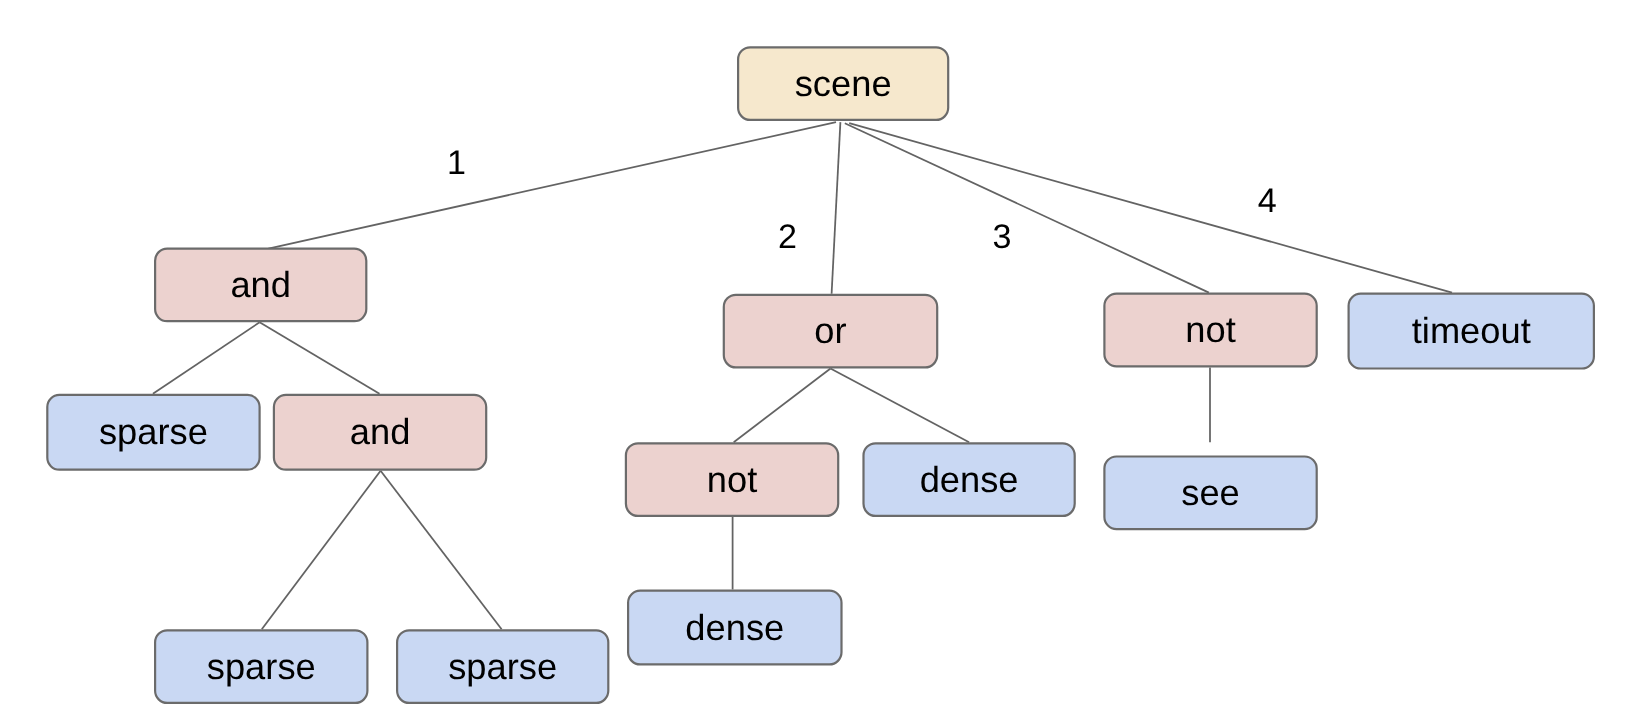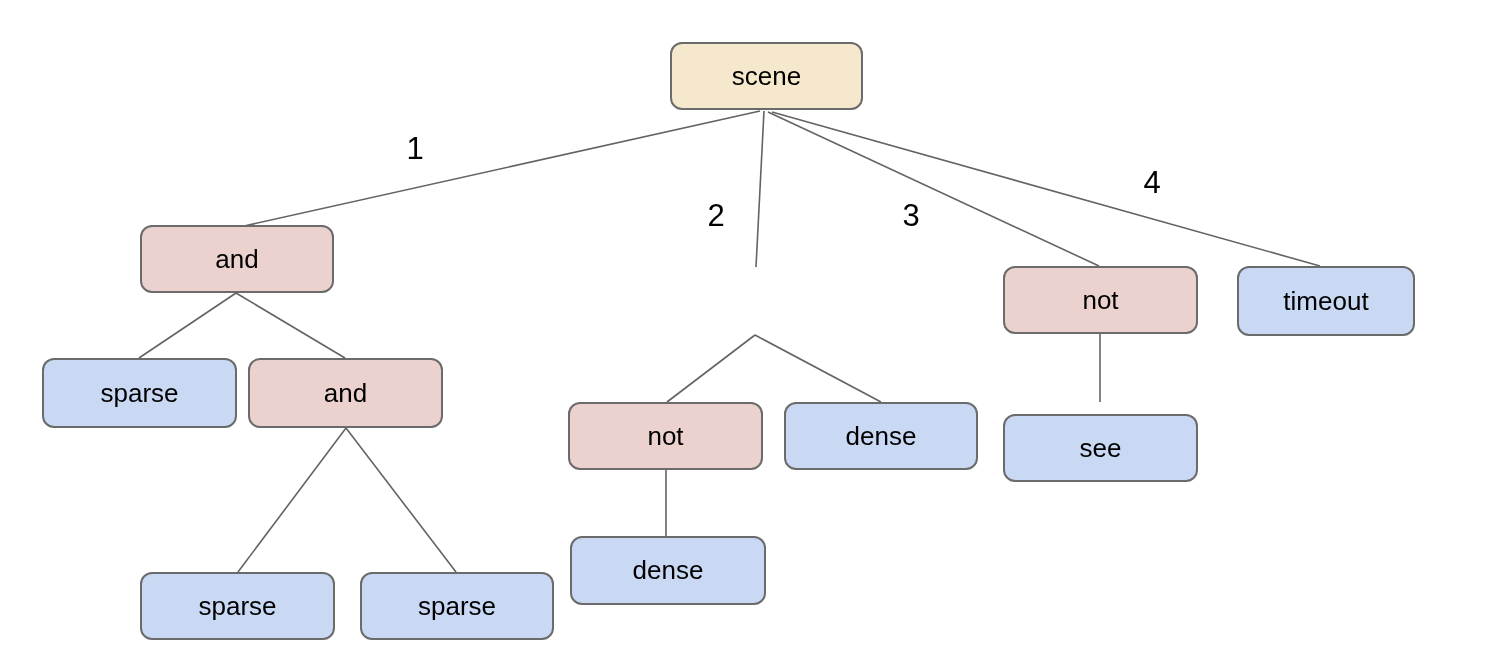--- a/index.html
+++ b/index.html
@@ -29,21 +29,21 @@
   }
   .nodes-layer { position: absolute; left: 0; top: 0; width: 100%; height: 100%; }
   .node {
     position: absolute;
     box-sizing: border-box;
     display: flex;
     align-items: center;
     justify-content: center;
     border: 2px solid var(--node-border, #6b6b6b);
     border-radius: 12px;
-    font-size: 26px;
+    font-size: 33px;
     color: var(--text-color, #000000);
     white-space: nowrap;
   }
   .node.root     { background: var(--root-fill, #f6e8cd); }
   .node.operator { background: var(--operator-fill, #ecd2cf); }
   .node.leaf     { background: var(--leaf-fill, #c9d8f3); }
 </style>
 </head>
 <body>
 
@@ -62,22 +62,23 @@
       <line x1="346" y1="428" x2="238" y2="572"></line>
       <line x1="346" y1="428" x2="456" y2="572"></line>
       <line x1="755" y1="335" x2="667" y2="402"></line>
       <line x1="755" y1="335" x2="881" y2="402"></line>
       <line x1="666" y1="470" x2="666" y2="536"></line>
       <line x1="1100" y1="334" x2="1100" y2="402"></line>
     </svg>
   <div class="nodes-layer">
       <div class="node root" style="left: 670px; top: 42px; width: 193px; height: 68px;">scene</div>
       <div class="node operator" style="left: 140px; top: 225px; width: 194px; height: 68px;">and</div>
+      <div class="node operator" style="left: 657px; top: 267px; width: 196px; height: 68px;">or</div>
       <div class="node operator" style="left: 1003px; top: 266px; width: 195px; height: 68px;">not</div>
-      <div class="node leaf" style="left: 1225px; top: 266px; width: 178px; height: 70px; margin-left: 12px;">timeout</div>
+      <div class="node leaf" style="left: 1225px; top: 266px; width: 225px; height: 70px;">timeout</div>
       <div class="node leaf" style="left: 42px; top: 358px; width: 195px; height: 70px;">sparse</div>
       <div class="node operator" style="left: 248px; top: 358px; width: 195px; height: 70px;">and</div>
       <div class="node operator" style="left: 568px; top: 402px; width: 195px; height: 68px;">not</div>
       <div class="node leaf" style="left: 784px; top: 402px; width: 194px; height: 68px;">dense</div>
       <div class="node leaf" style="left: 1003px; top: 402px; width: 195px; height: 68px; margin-top: 12px;">see</div>
       <div class="node leaf" style="left: 570px; top: 536px; width: 196px; height: 69px;">dense</div>
       <div class="node leaf" style="left: 140px; top: 572px; width: 195px; height: 68px;">sparse</div>
       <div class="node leaf" style="left: 360px; top: 572px; width: 194px; height: 68px;">sparse</div>
     </div>
 </div>

